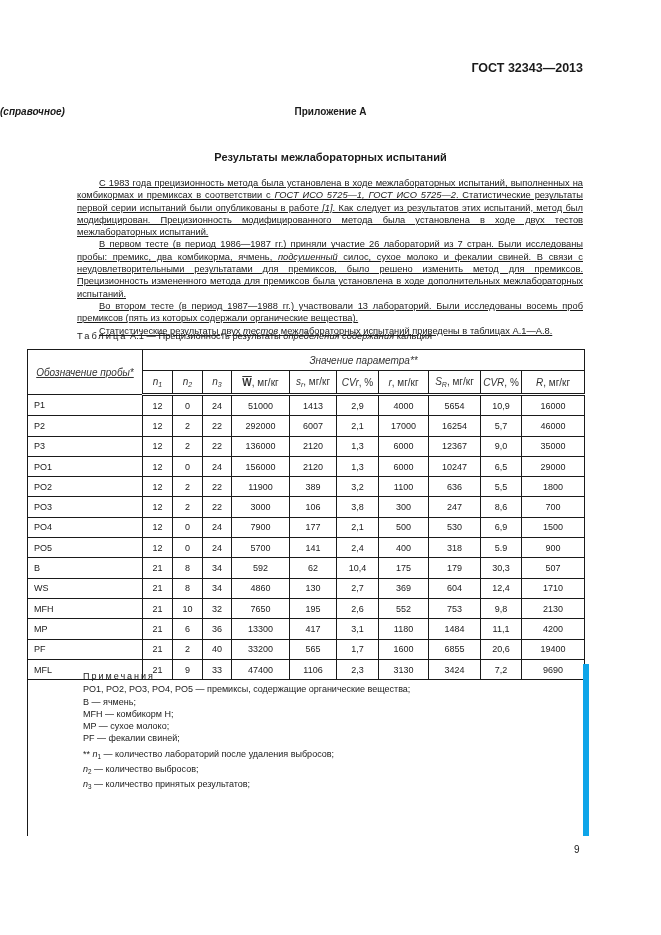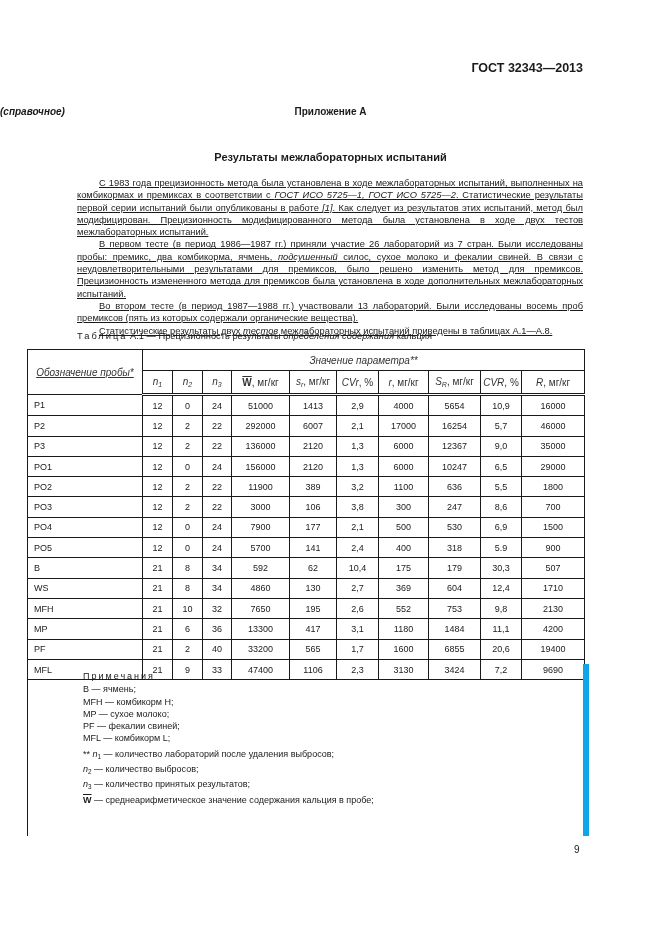--- a/index.html
+++ b/index.html
@@ -272,25 +272,24 @@
         <td>3424</td>
         <td>7,2</td>
         <td>9690</td>
       </tr>
     </tbody>
 </table>
 
 <div class="notes">
   <div class="notes-inner" id="notes-inner">
     <div class="hdr">Примечания</div>
+      <div>PO1, PO2, PO3, PO4, PO5 — премиксы, содержащие органические вещества;</div>
       <div>B — ячмень;</div>
       <div>MFH — комбикорм H;</div>
       <div>MP — сухое молоко;</div>
       <div>PF — фекалии свиней;</div>
-      <div>MFL — комбикорм L;</div>
       <div class="gapped"><span>** </span><span style="font-style: italic;">n</span><sub>1</sub><span> — количество лабораторий после удаления выбросов;</span></div>
       <div><span></span><span style="font-style: italic;">n</span><sub>2</sub><span> — количество выбросов;</span></div>
       <div><span></span><span style="font-style: italic;">n</span><sub>3</sub><span> — количество принятых результатов;</span></div>
-      <div><span></span><span class="w-sym">W</span><span> — среднеарифметическое значение содержания кальция в пробе;</span></div>
     </div>
 </div>
 
 <div class="abs page-num">9</div>
 
 </body></html>

